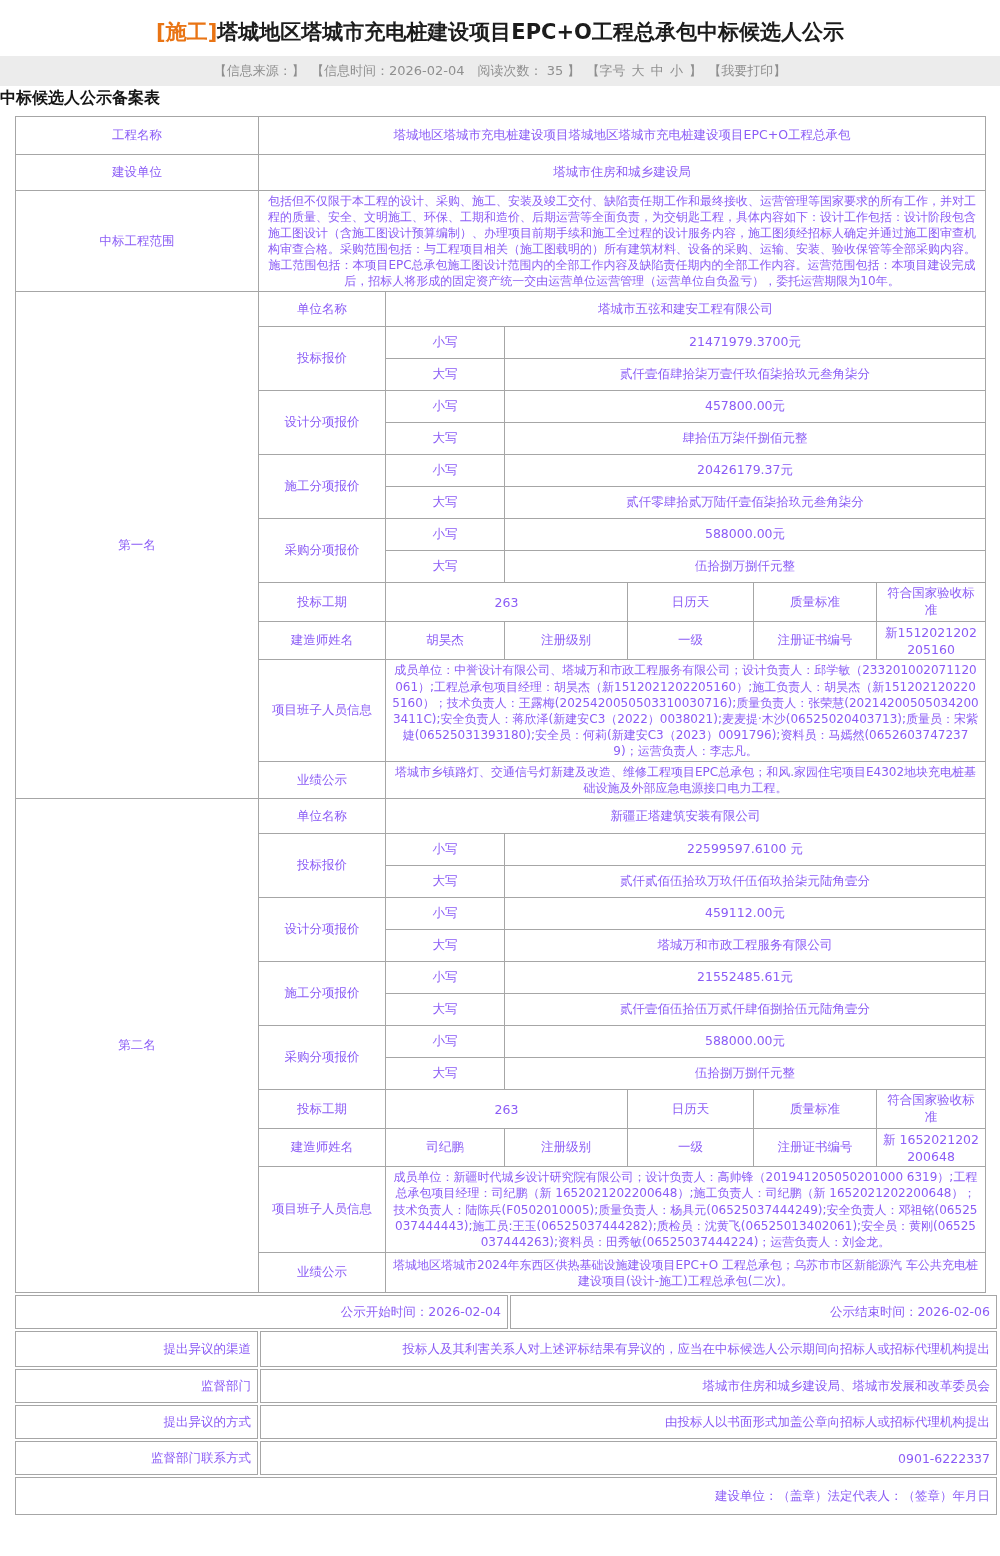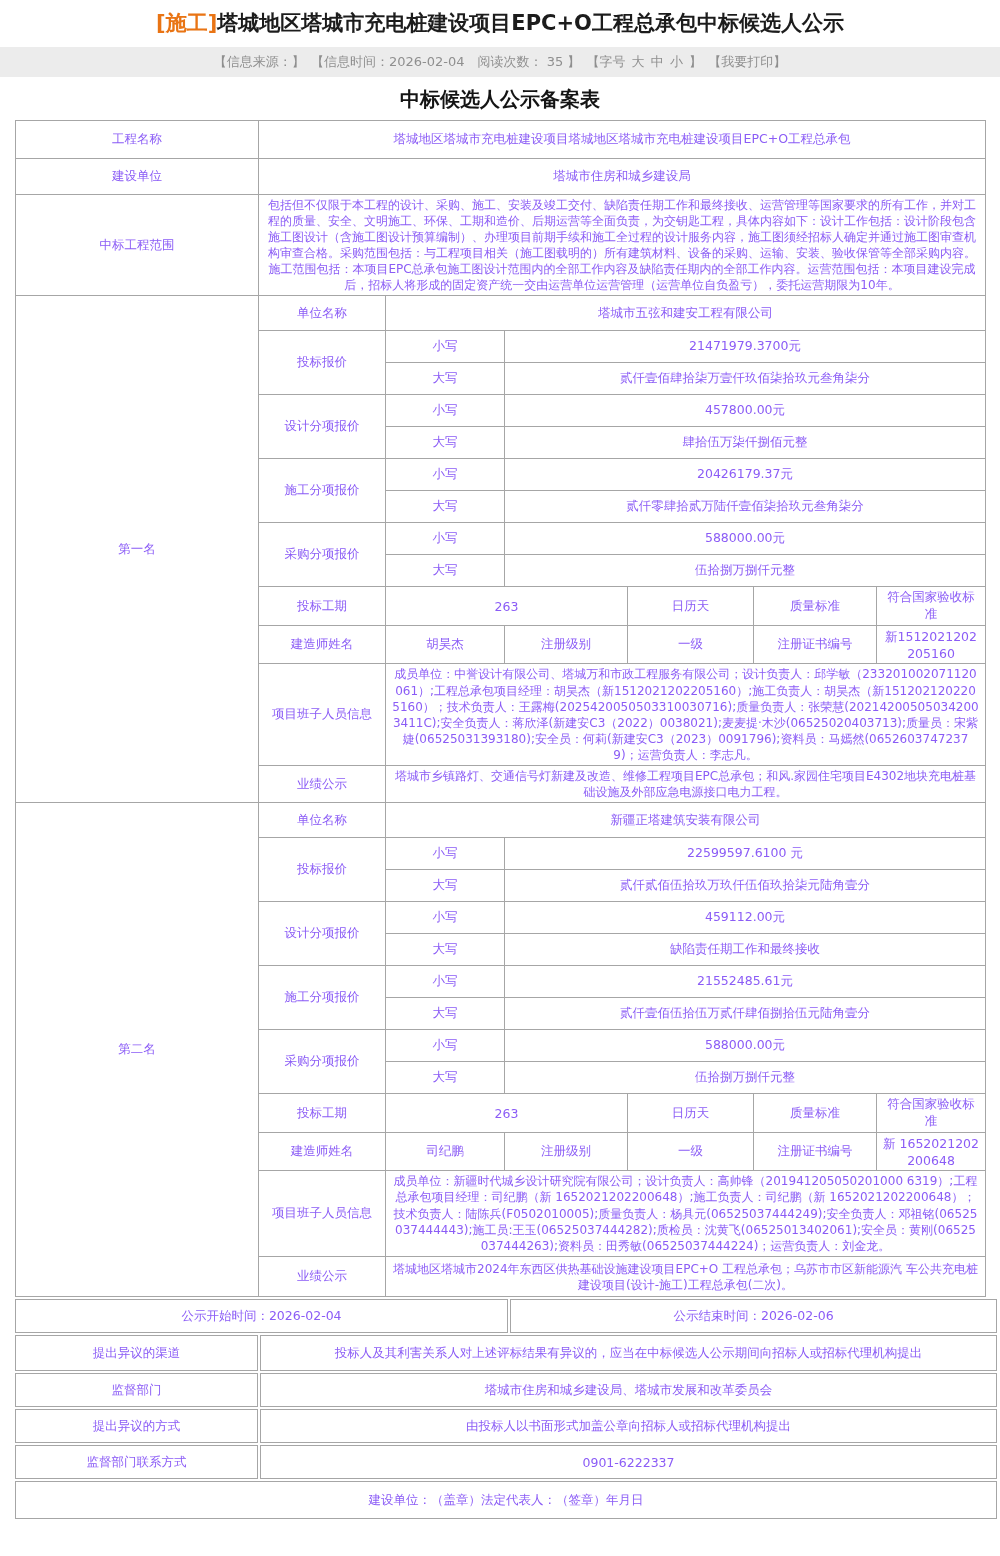--- a/index.html
+++ b/index.html
@@ -3,42 +3,42 @@
 <meta charset="utf-8">
 <style>
   html,body{margin:0;padding:0}
   body{
     width:1000px;height:1556px;overflow:hidden;background:#fff;
     font-family:"DejaVu Sans","Liberation Sans",sans-serif;
     color:#3e3e3e;
   }
   .page-title{
     text-align:center;font-size:21px;font-weight:bold;color:#1c1c1c;
-    padding-top:10px;line-height:26px;
+    padding-top:19px;line-height:26px;
   }
   .page-title .tag{color:#e97414}
   .info-bar{
     margin-top:11px;background:#ececec;color:#8f8f8f;
     font-size:13px;text-align:center;height:30px;line-height:30px;
   }
   .info-bar span{margin:12px 1px}
   .table-title{
-    text-align:center;font-size:20px;font-weight:bold;color:#141414;
-    margin:9px 0 7px;
+    text-align:left;font-size:16px;font-weight:bold;color:#141414;
+    margin:2px 0 7px;
   }
   .wrap{width:970px;margin:0 auto}
   table{width:970px;table-layout:fixed;font-size:12.5px;color:#8b5cf6}
   table.main{border-collapse:collapse}
   table.main td{
     border:1px solid #a6a6a6;padding:2px 6px;text-align:center;
     vertical-align:middle;
   }
   table.bottom{border-collapse:separate;border-spacing:2px;margin-left:-2px}
   table.bottom td{
-    border:1px solid #a6a6a6;padding:2px 6px;text-align:center;
+    border:1px solid #a6a6a6;padding:2px 6px;text-align:right;
     vertical-align:middle;
   }
   .small-text{font-size:12px;line-height:1.34}
   .break{word-break:break-all}
   tr.r32{height:32px} tr.r33{height:33px} tr.r34{height:34px}
   tr.r35{height:35px} tr.r36{height:36px} tr.r38{height:38px}
   tr.r40{height:40px} tr.r72{height:72px} tr.r82{height:82px}
   tr.r86{height:86px}
 </style>
 </head>
@@ -164,21 +164,21 @@
     <td>大写</td>
     <td colspan="4">贰仟贰佰伍拾玖万玖仟伍佰玖拾柒元陆角壹分</td>
   </tr>
   <tr class="r32">
     <td rowspan="2">设计分项报价</td>
     <td>小写</td>
     <td colspan="4">459112.00元</td>
   </tr>
   <tr class="r32">
     <td>大写</td>
-    <td colspan="4">缺陷责任期工作和最终接收</td>
+    <td colspan="4">塔城万和市政工程服务有限公司</td>
   </tr>
   <tr class="r32">
     <td rowspan="2">施工分项报价</td>
     <td>小写</td>
     <td colspan="4">21552485.61元</td>
   </tr>
   <tr class="r32">
     <td>大写</td>
     <td colspan="4">贰仟壹佰伍拾伍万贰仟肆佰捌拾伍元陆角壹分</td>
   </tr>

